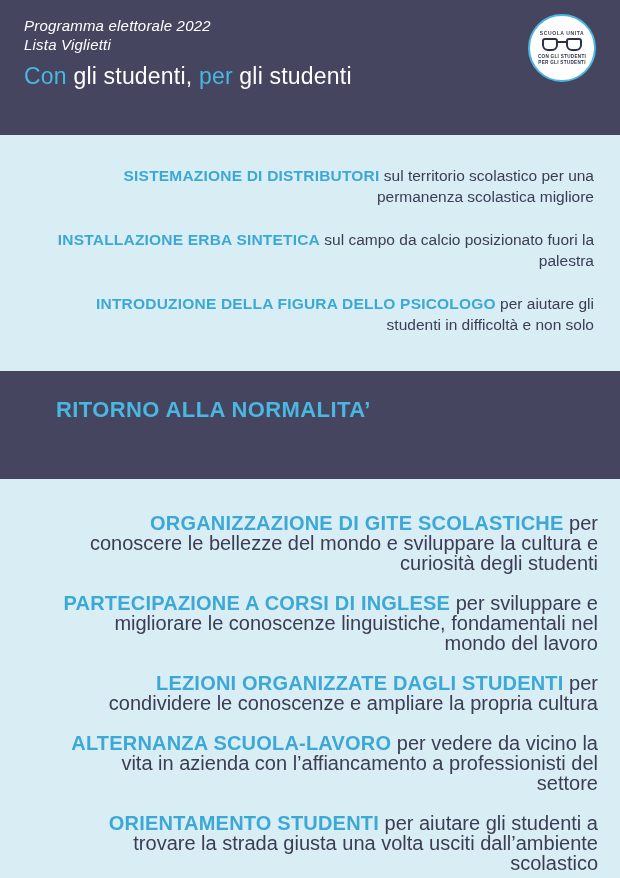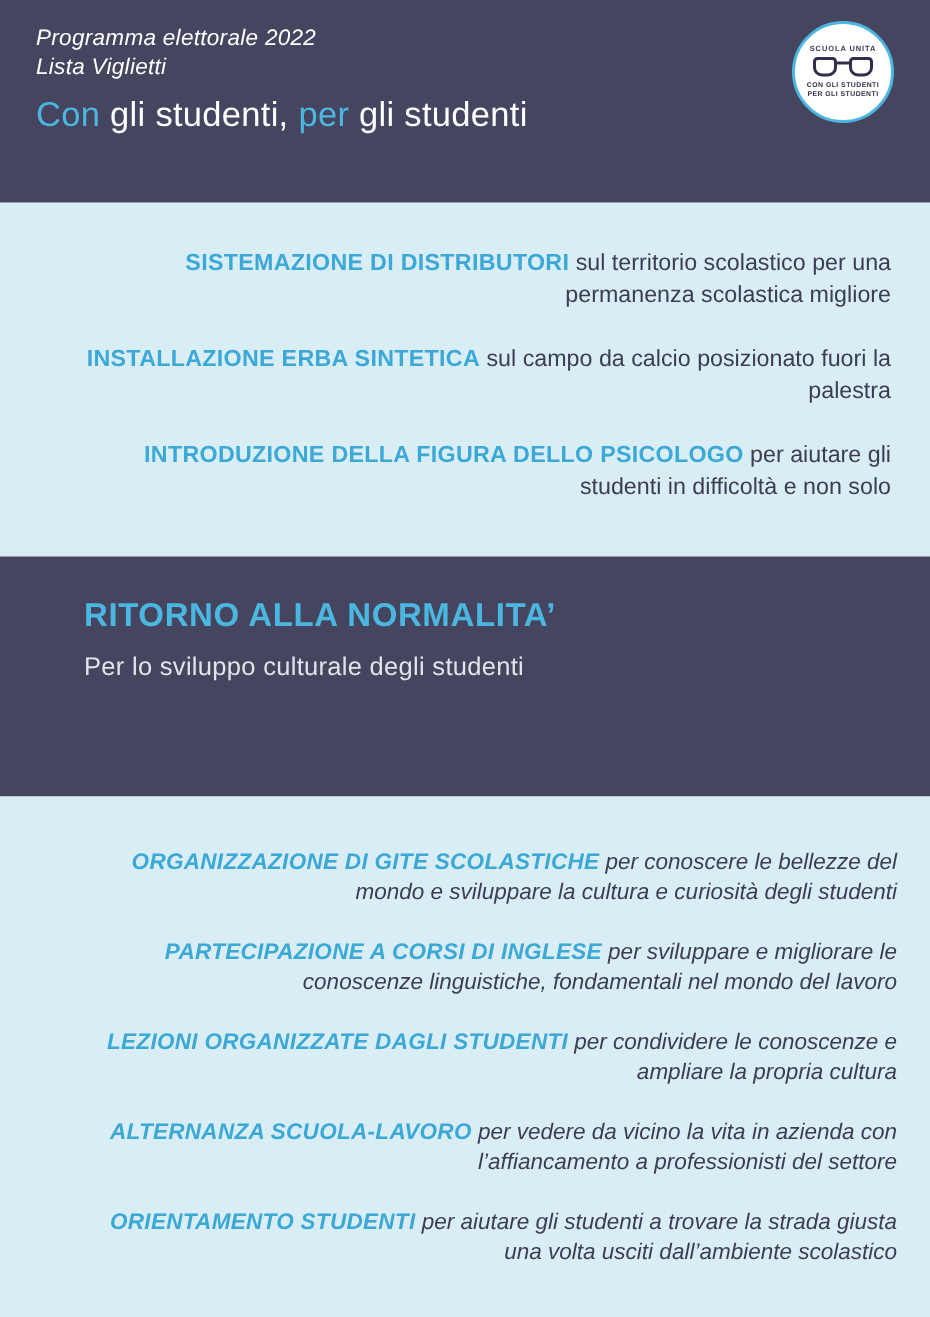--- a/index.html
+++ b/index.html
@@ -133,21 +133,21 @@
   }
   .bullet .rest {
     color: #3c3c55;
   }
 
   
   .band-dark {
     background: #454560;
     padding: 26px 26px 24px 56px;
     box-sizing: border-box;
-    height: 160px;
+    height: 108px;
   }
   .band-title {
     color: #4bb6e0;
     font-size: 22px;
     font-weight: bold;
     letter-spacing: 0.4px;
   }
   .band-sub {
     margin-top: 12px;
     color: #e3e3ea;
@@ -158,23 +158,22 @@
   
   .section-light.second {
     padding-top: 34px;
     padding-left: 56px;
     padding-right: 22px;
     padding-bottom: 40px;
     height: 408px;
   }
   .section-light.second .bullet {
     margin-bottom: 20px;
-    font-size: 15px;
+    font-size: 20px;
     line-height: 20px;
-    font-style: italic;
   }
 </style>
 </head>
 <body>
 
 <div class="page">
 
   <div class="header">
     <div class="header-kicker">
       <div>Programma elettorale 2022</div>
@@ -205,21 +204,20 @@
     <div class="bullet">
       <span class="lead">INSTALLAZIONE ERBA SINTETICA</span><span class="rest"> sul campo da calcio posizionato fuori la palestra</span>
     </div>
     <div class="bullet">
       <span class="lead">INTRODUZIONE DELLA FIGURA DELLO PSICOLOGO</span><span class="rest"> per aiutare gli studenti in difficoltà e non solo</span>
     </div>
   </div>
 
   <div class="band-dark">
     <div class="band-title">RITORNO ALLA NORMALITA’</div>
-    <div class="band-sub">Per lo sviluppo culturale degli studenti</div>
   </div>
 
   <div class="section-light second">
     <div class="bullet">
       <span class="lead">ORGANIZZAZIONE DI GITE SCOLASTICHE</span><span class="rest"> per conoscere le bellezze del mondo e sviluppare la cultura e curiosità degli studenti</span>
     </div>
     <div class="bullet">
       <span class="lead">PARTECIPAZIONE A CORSI DI INGLESE</span><span class="rest"> per sviluppare e migliorare le conoscenze linguistiche, fondamentali nel mondo del lavoro</span>
     </div>
     <div class="bullet">

